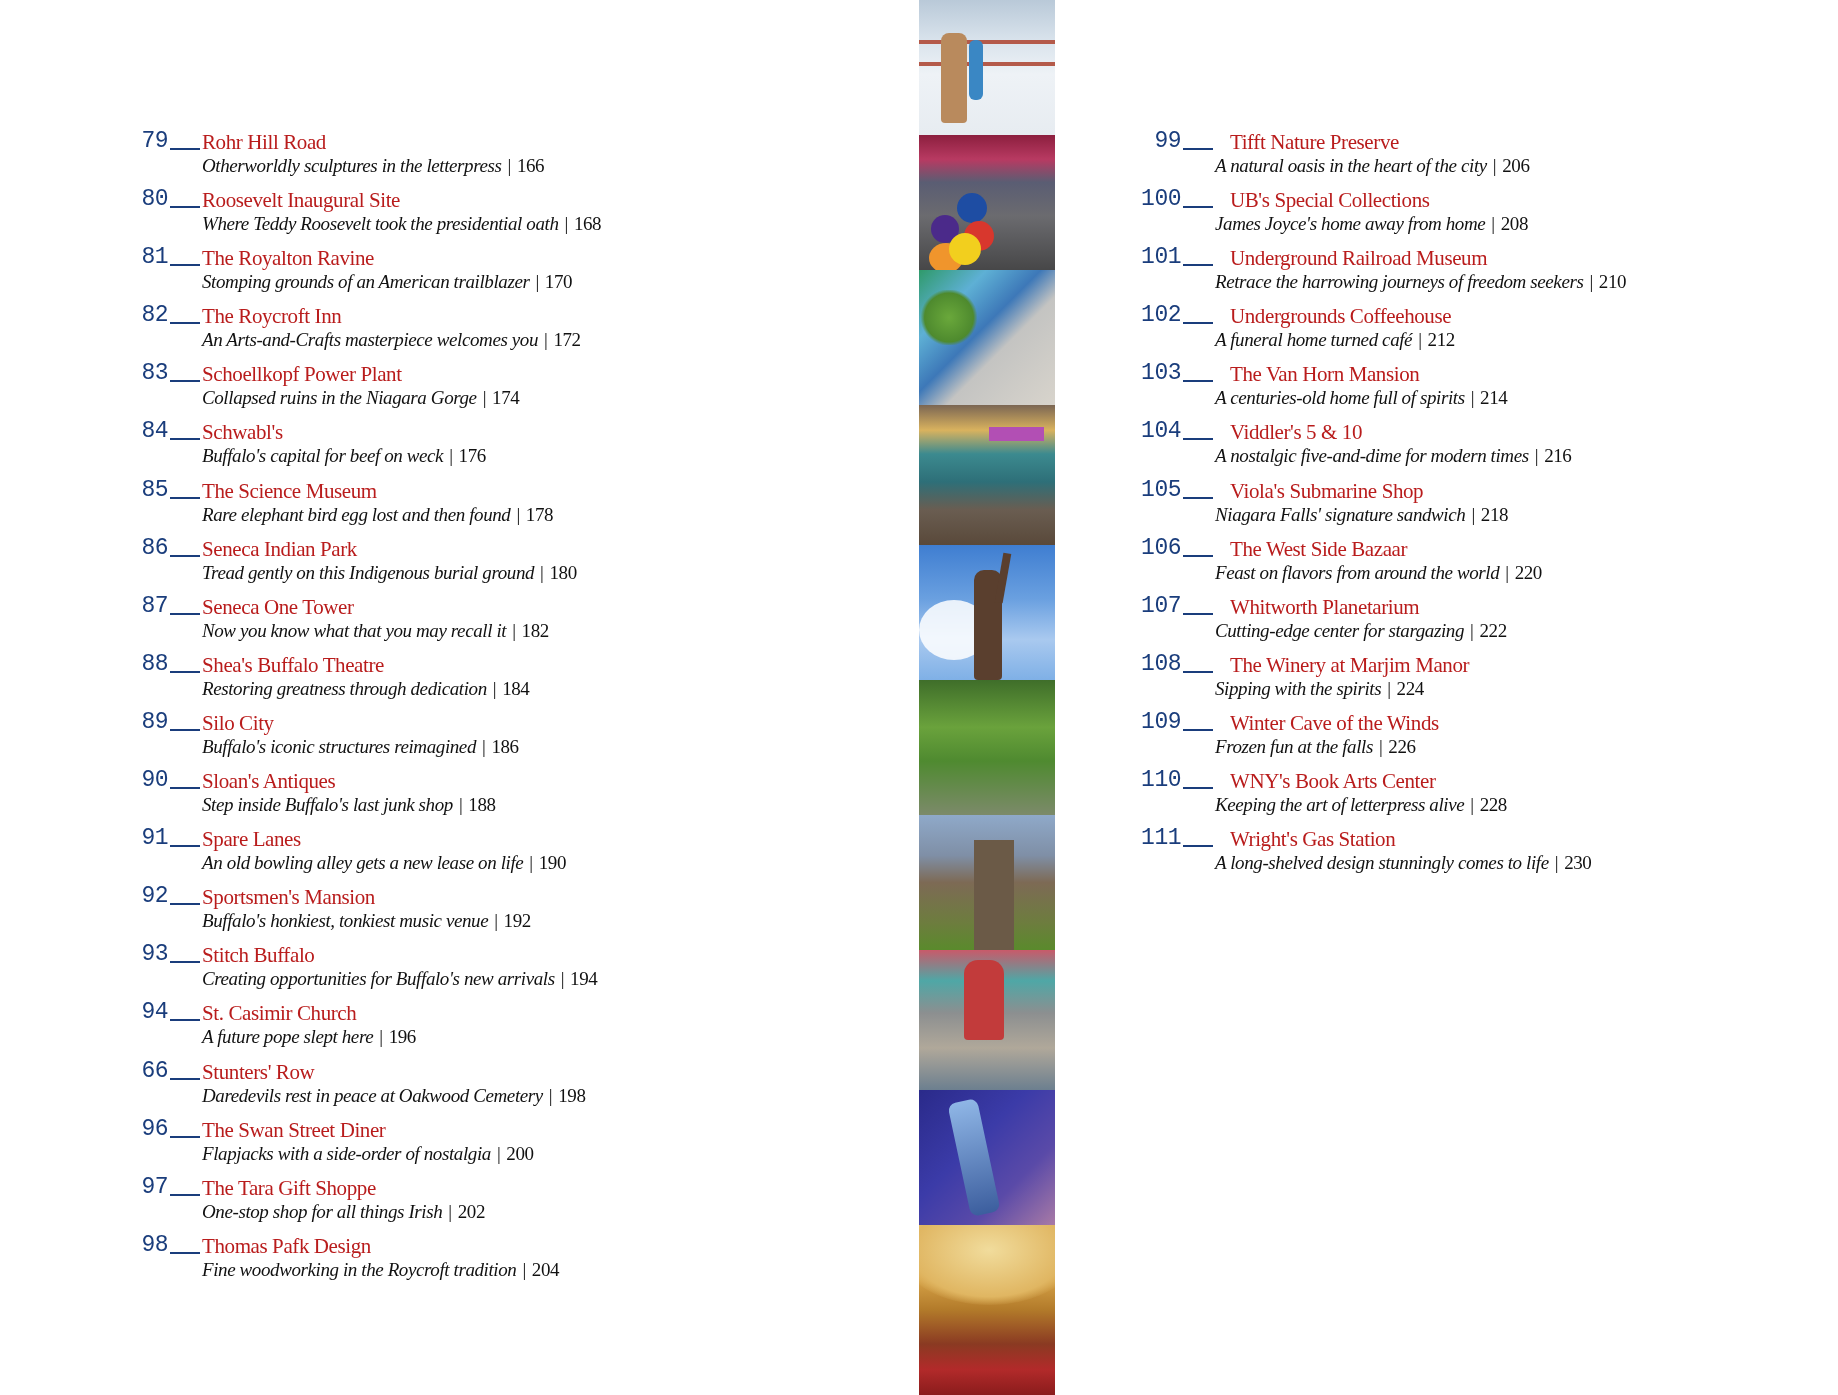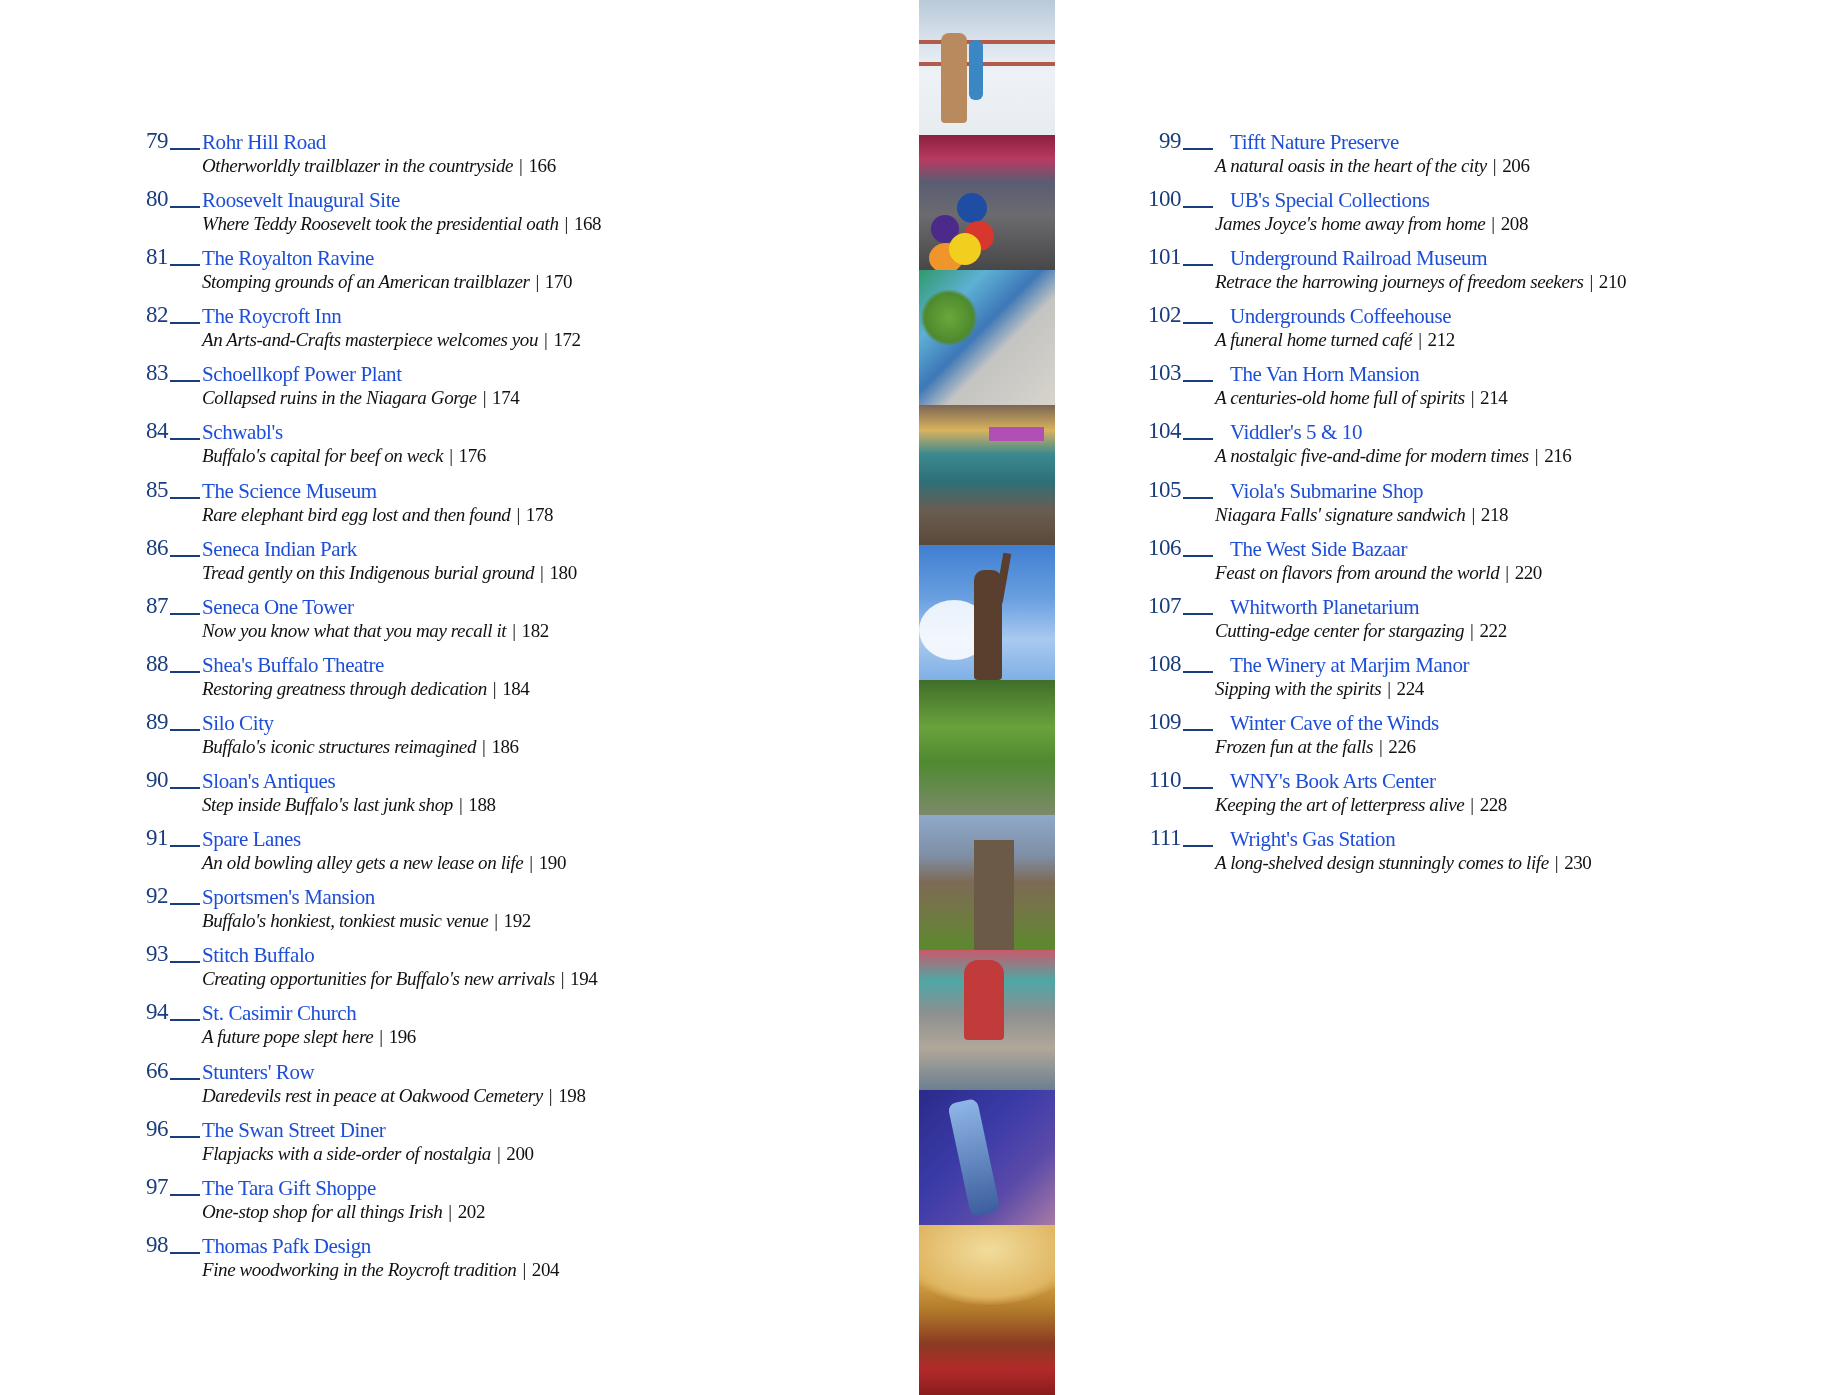--- a/index.html
+++ b/index.html
@@ -6,31 +6,31 @@
   html, body { width: 1838px; height: 1395px; background: #ffffff; overflow: hidden; }
   body { position: relative; font-family: "DejaVu Serif", "Liberation Serif", serif; color: #111; }
 
   .toc-col { position: absolute; top: 129px; }
   .toc-col.left { left: 135px; }
   .toc-col.right { left: 1130px; }
 
   .entry { position: relative; height: 58.1px; }
   .entry .num {
     position: absolute; top: 0; right: calc(100% - 65px);
-    font-family: Liberation Serif, serif; font-size: 23px; color: #1a3d7c;
+    font-family: Liberation Mono, monospace; font-size: 23px; color: #1a3d7c;
     line-height: 24px; white-space: nowrap; letter-spacing: -0.5px;
     display: flex; align-items: flex-end;
   }
   .toc-col.right .entry .num { right: calc(100% - 83px); justify-content: center; }
   .entry .num .rule {
     display: inline-block; width: 30px; height: 2px; background: #1a3d7c; margin-left: 2px; margin-bottom: 3px;
   }
   .entry .title {
     position: absolute; left: 67px; top: 1px;
-    font-family: "Liberation Serif", serif; font-size: 21px; line-height: 24px; color: #1d4ed8;
+    font-family: "Liberation Serif", serif; font-size: 21px; line-height: 24px; color: #b91c1c;
     white-space: nowrap; letter-spacing: -0.4px;
   }
   .toc-col.right .entry .title { left: 100px; }
   .entry .sub {
     position: absolute; left: 67px; top: 25px;
     font-family: "Liberation Serif", serif; font-size: 19px; line-height: 24px; color: #111;
     white-space: nowrap; letter-spacing: -0.4px;
   }
   .toc-col.right .entry .sub { left: 85px; }
   .entry .sub .tag { font-style: italic; }
@@ -90,21 +90,21 @@
 </head>
 <body>
 
 <div class="toc-col left" id="left-col">
     <div class="entry">
       <span class="num">
         <span>79</span>
         <span class="rule"></span>
       </span>
       <span class="title">Rohr Hill Road</span>
-      <span class="sub"><span class="tag">Otherworldly trailblazer in the countryside</span><span class="sep">|</span><span class="page">166</span></span>
+      <span class="sub"><span class="tag">Otherworldly sculptures in the letterpress</span><span class="sep">|</span><span class="page">166</span></span>
     </div>
     <div class="entry">
       <span class="num">
         <span>80</span>
         <span class="rule"></span>
       </span>
       <span class="title">Roosevelt Inaugural Site</span>
       <span class="sub"><span class="tag">Where Teddy Roosevelt took the presidential oath</span><span class="sep">|</span><span class="page">168</span></span>
     </div>
     <div class="entry">

